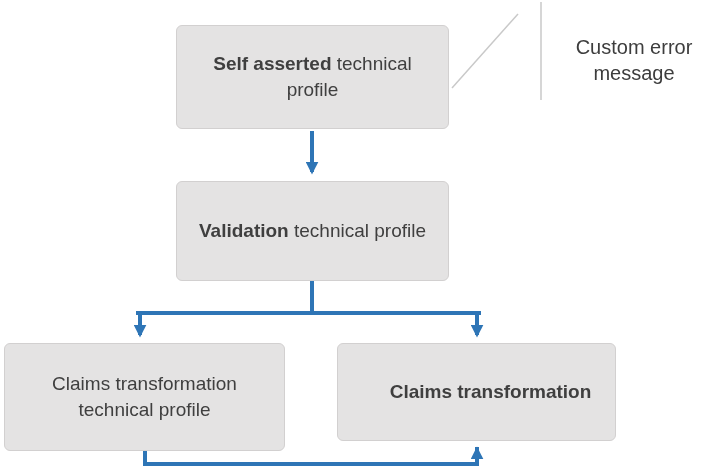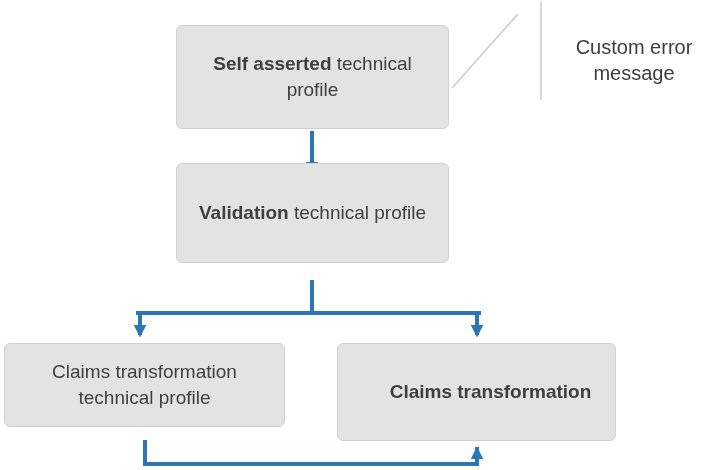--- a/index.html
+++ b/index.html
@@ -33,22 +33,22 @@
     align-items: center;
     justify-content: center;
     text-align: center;
     color: var(--box-text, #3f3f3f);
     font-size: 19px;
     line-height: 1.35;
     padding: 0 20px;
   }
   .box .b { font-weight: 700; }
   .node-self-asserted { left: 176px; top: 25px;  width: 273px; height: 104px; text-align: center; }
-  .node-validation    { left: 176px; top: 163px; width: 273px; height: 100px; }
-  .node-claims-tp     { left: 4px;   top: 343px; width: 281px; height: 84px; justify-content: center; }
+  .node-validation    { left: 176px; top: 181px; width: 273px; height: 100px; }
+  .node-claims-tp     { left: 4px;   top: 343px; width: 281px; height: 108px; justify-content: center; }
   .node-claims        { left: 337px; top: 343px; width: 279px; height: 98px; font-weight: 700; padding-left: 48px; }
   .callout-text {
     position: absolute;
     left: 548px;
     top: 34px;
     width: 172px;
     text-align: center;
     color: var(--callout-text, #3d3d3d);
     font-size: 20px;
     line-height: 1.3;

